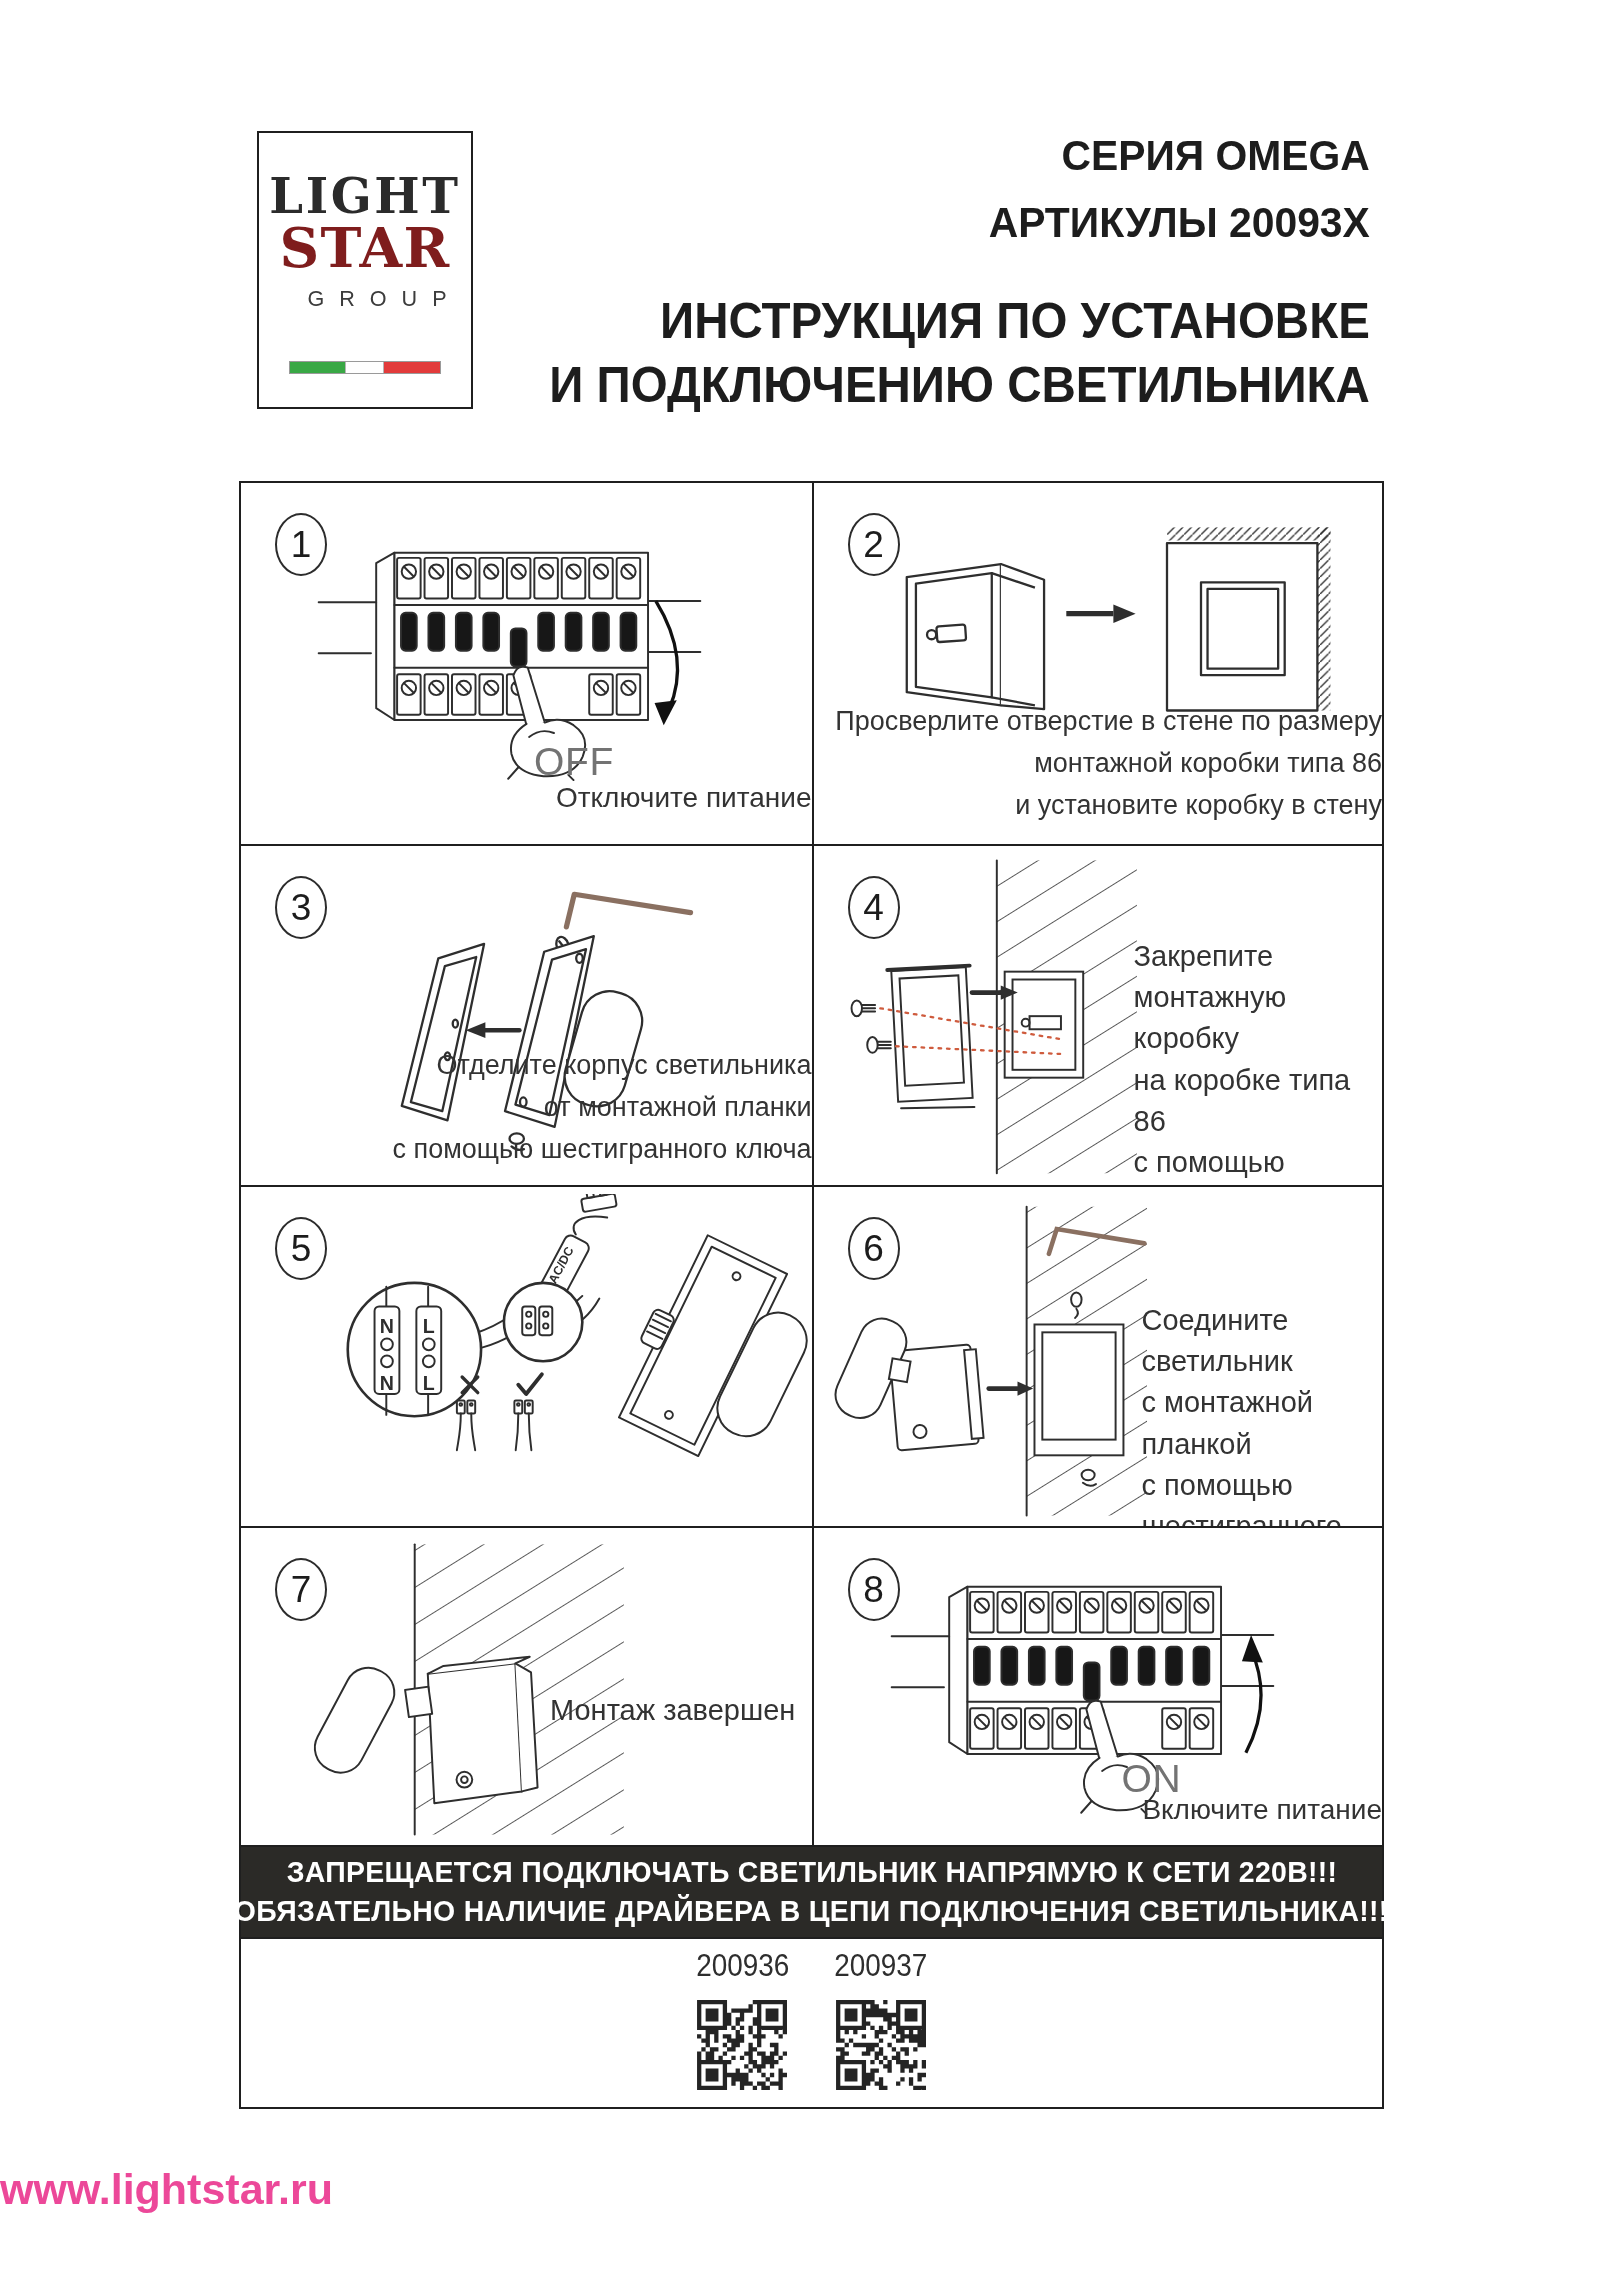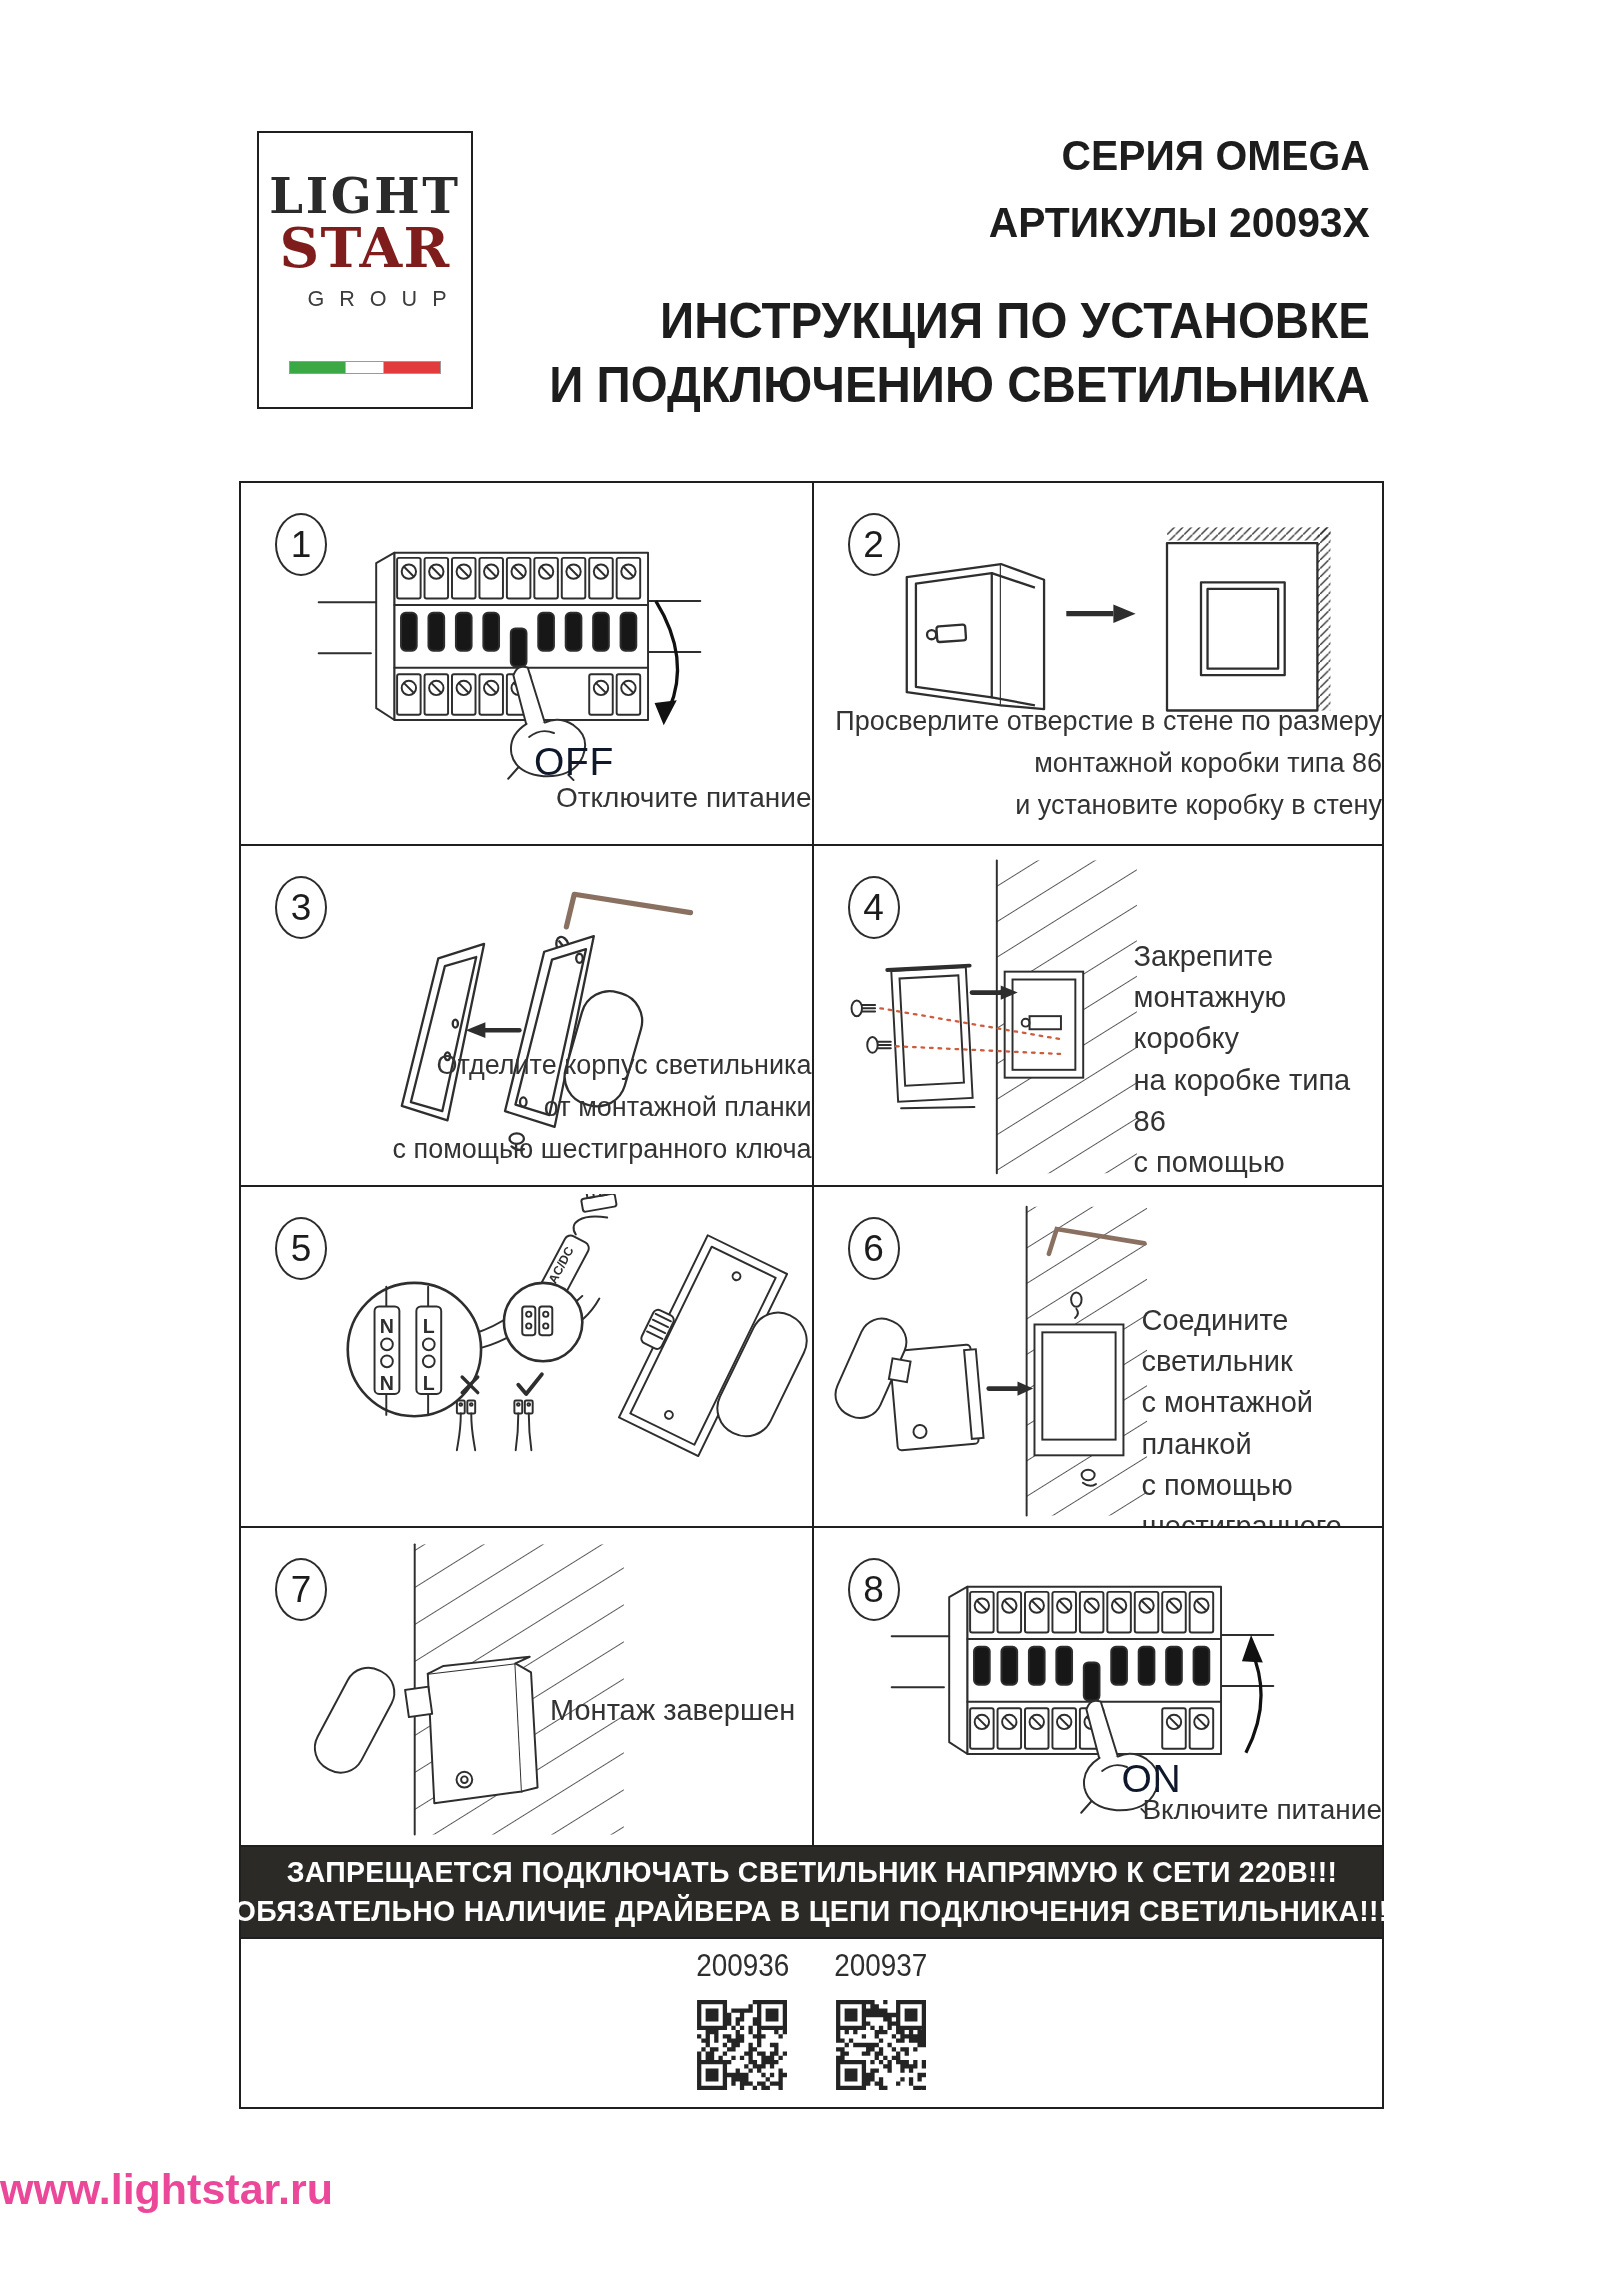--- a/index.html
+++ b/index.html
@@ -39,21 +39,21 @@
   .r1 .cell{height:361px;} .r2 .cell{height:339px;} .r3 .cell{height:339px;} .r4 .cell{height:317px;}
 
   .stepnum{position:absolute;left:34px;top:30px;width:52px;height:63px;border:2.6px solid #2c2c2c;
            border-radius:50%;display:flex;align-items:center;justify-content:center;
            font-size:37px;color:#1c1c1c;box-sizing:border-box;background:#fff;z-index:3;}
 
   .illus{position:absolute;z-index:1;}
   .caption{position:absolute;left:0;right:0;text-align:right;font-size:28px;color:#333;
            line-height:1.5;z-index:2;}
   .side-text{position:absolute;font-size:29px;color:#333;line-height:1.42;z-index:2;text-align:left;}
-  .onoff{position:absolute;font-size:39px;color:#0f172a;z-index:2;letter-spacing:0.7px;}
+  .onoff{position:absolute;font-size:39px;color:#737373;z-index:2;letter-spacing:0.7px;}
 
   
   .warning{height:90px;background:#2b2a27;color:#fff;display:flex;flex-direction:column;
            align-items:center;justify-content:center;gap:5.2px;}
   .warning div{font-size:29px;font-weight:700;letter-spacing:0.3px;transform:scaleX(.98);white-space:nowrap;}
 
   
   .qr-row{height:168px;border-top:2.6px solid #1f1f1f;position:relative;background:#fff;padding-left:23px;}
   .qr-wrap{position:absolute;top:9.2px;left:50%;transform:translateX(-50%);display:flex;gap:35px;}
   .qr-item{text-align:center;}

